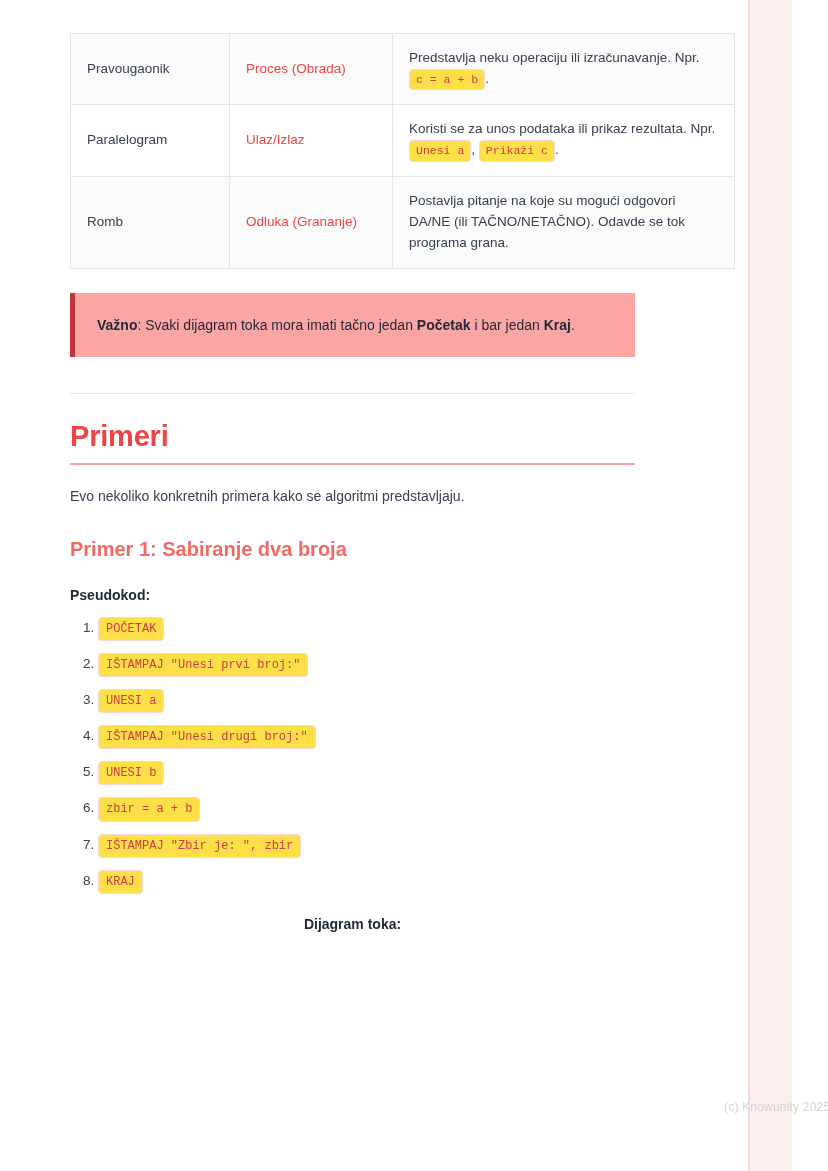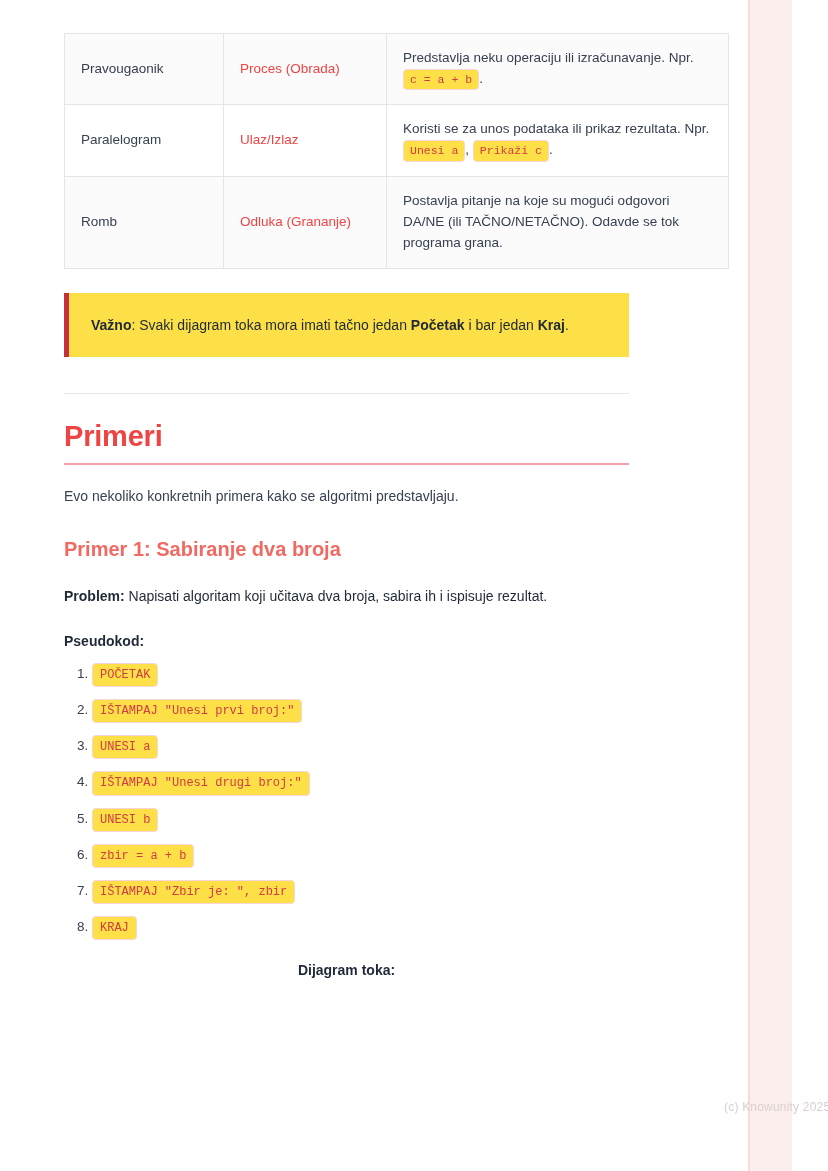--- a/index.html
+++ b/index.html
@@ -16,21 +16,21 @@
     overflow: hidden;
   }
   .page {
     position: relative;
     width: 828px;
     height: 1171px;
     box-sizing: border-box;
   }
   .content {
     position: absolute;
-    left: 64px;
+    left: 70px;
     top: 0;
     width: 565px;
   }
 
   
   .side-stripe {
     position: absolute;
     top: 0;
     left: 748px;
     width: 44px;
@@ -83,21 +83,21 @@
     padding: 2px 6px;
     font-size: 11.5px;
     white-space: nowrap;
     display: inline-block;
     line-height: 1.35;
   }
 
   
   .note {
     margin-top: 24px;
-    background: #fde047;
+    background: #fca5a5;
     border-left: 5px solid #c4303c;
     padding: 20px 22px;
     width: 565px;
     box-sizing: border-box;
     font-size: 14px;
     line-height: 1.75;
     color: #1f2937;
   }
   .note b { font-weight: bold; }
 
@@ -206,21 +206,20 @@
 
     <div class="hr"></div>
 
     <h1 class="primeri">Primeri</h1>
     <div class="h1-underline"></div>
 
     <p class="lead">Evo nekoliko konkretnih primera kako se algoritmi predstavljaju.</p>
 
     <h2 class="ex-title">Primer 1: Sabiranje dva broja</h2>
 
-    <p class="problem"><b>Problem:</b><span> Napisati algoritam koji učitava dva broja, sabira ih i ispisuje rezultat.</span></p>
 
     <p class="pseudo-label">Pseudokod:</p>
 
     <ol class="steps" id="steps-list">
         <li><code class="ic">POČETAK</code></li>
         <li><code class="ic">IŠTAMPAJ "Unesi prvi broj:"</code></li>
         <li><code class="ic">UNESI a</code></li>
         <li><code class="ic">IŠTAMPAJ "Unesi drugi broj:"</code></li>
         <li><code class="ic">UNESI b</code></li>
         <li><code class="ic">zbir = a + b</code></li>

